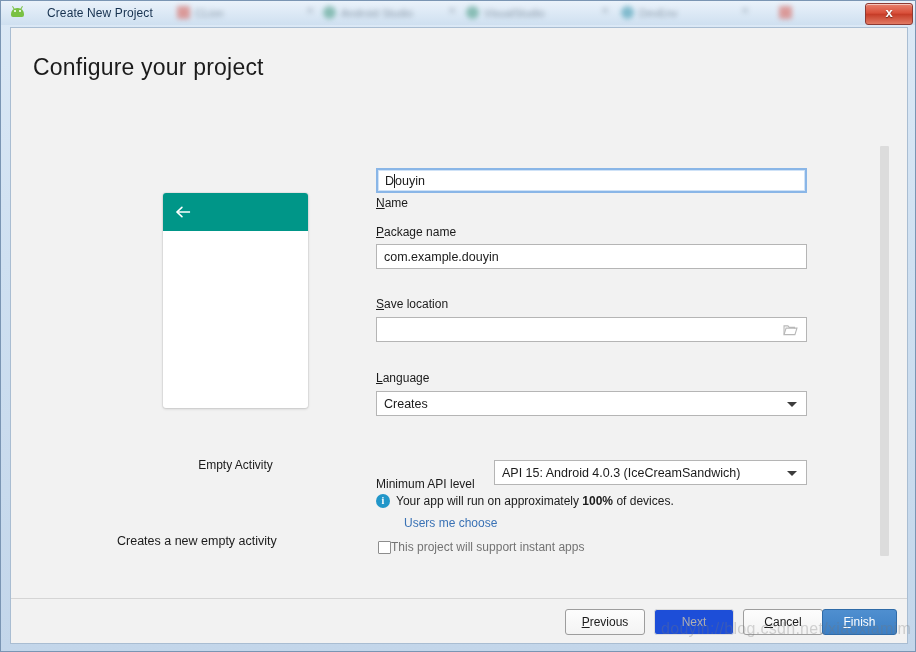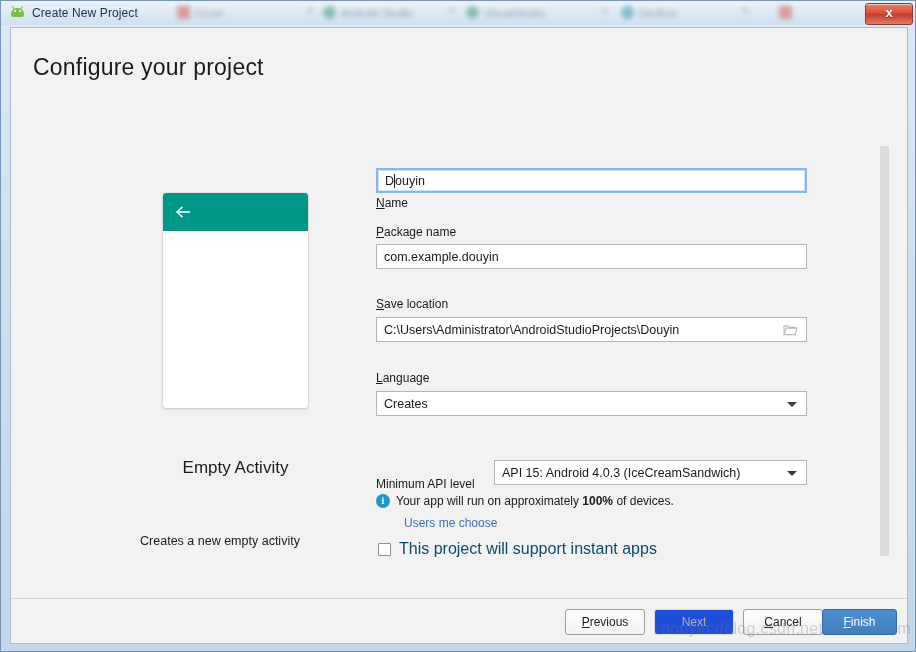--- a/index.html
+++ b/index.html
@@ -36,21 +36,21 @@
     width: 916px;
     height: 24px;
     background: linear-gradient(180deg,#eaf2fa 0%, #dbe8f5 55%, #cfe0f0 100%);
     overflow: hidden;
   }
   #title-left {
     position: absolute;
     left: 8px; top: 3px;
     display: flex;
     align-items: center;
-    gap: 6px;
+    gap: 21px;
     height: 18px;
   }
   .android-icon {
     width: 17px; height: 13px;
     position: relative;
     display: inline-block;
   }
   .android-icon .head {
     position: absolute;
     left: 2px; top: 1px;
@@ -174,28 +174,27 @@
   #preview-back-arrow {
     position: absolute;
     left: 13px; top: 12px;
     width: 15px; height: 14px;
   }
   #activity-name {
     position: absolute;
     left: 152px; top: 430px;
     width: 145px;
     text-align: center;
-    font-size: 17px;
+    font-size: 12px;
     color: #1b1b1b;
   }
   #activity-desc {
     position: absolute;
-    left: 89px; top: 506px;
+    left: 106px; top: 506px;
     width: 240px;
-    text-align: center;
     font-size: 12.5px;
     color: #1b1b1b;
   }
 
   
   #form-scroll {
     position: absolute;
     left: 355px; top: 92px;
     width: 532px;
     height: 447px;
@@ -290,23 +289,23 @@
     position: absolute;
     font-size: 12px;
     color: #3a72b5;
     cursor: pointer;
   }
 
   .check-row {
     position: absolute;
     display: flex;
     align-items: center;
-    gap: 8px;
-    font-size: 16px;
-    color: #0c4a6e;
+    gap: 0;
+    font-size: 12px;
+    color: #737373;
     cursor: default;
   }
   .checkbox {
     width: 13px; height: 13px;
     box-sizing: border-box;
     border: 1px solid #8d8d8d;
     background: #fff;
     flex: none;
     position: relative;
     border-radius: 1px;
@@ -462,21 +461,20 @@
           <span>ouyin</span>
       </div>
 
       <div class="field-label" style="left:10px; top:105px;"><span class="mnem">P</span><span>ackage name</span></div>
       <div class="text-input" style="left:10px; top:124px; width:431px;">
         <span>com.example.douyin</span>
       </div>
 
       <div class="field-label" style="left:10px; top:177px;"><span class="mnem">S</span><span>ave location</span></div>
       <div class="text-input" style="left:10px; top:197px; width:431px;">
-        <span>C:\Users\Administrator\AndroidStudioProjects\Douyin</span>
         <svg class="folder-icon" viewBox="0 0 16 13">
           <path d="M1 11.5 L3.2 4.5 L15 4.5 L12.8 11.5 Z" fill="none" stroke="#b8b8b8" stroke-width="1.2"></path>
           <path d="M1 11.5 L1 2 L5.2 2 L6.6 3.6 L12.3 3.6 L12.3 5" fill="none" stroke="#b8b8b8" stroke-width="1.2"></path>
         </svg>
       </div>
 
       <div class="field-label" style="left:10px; top:251px;"><span class="mnem">L</span><span>anguage</span></div>
       <div class="combo" style="left:10px; top:271px; width:431px;">
         <span>Creates</span>
         <span class="arrow"></span>

